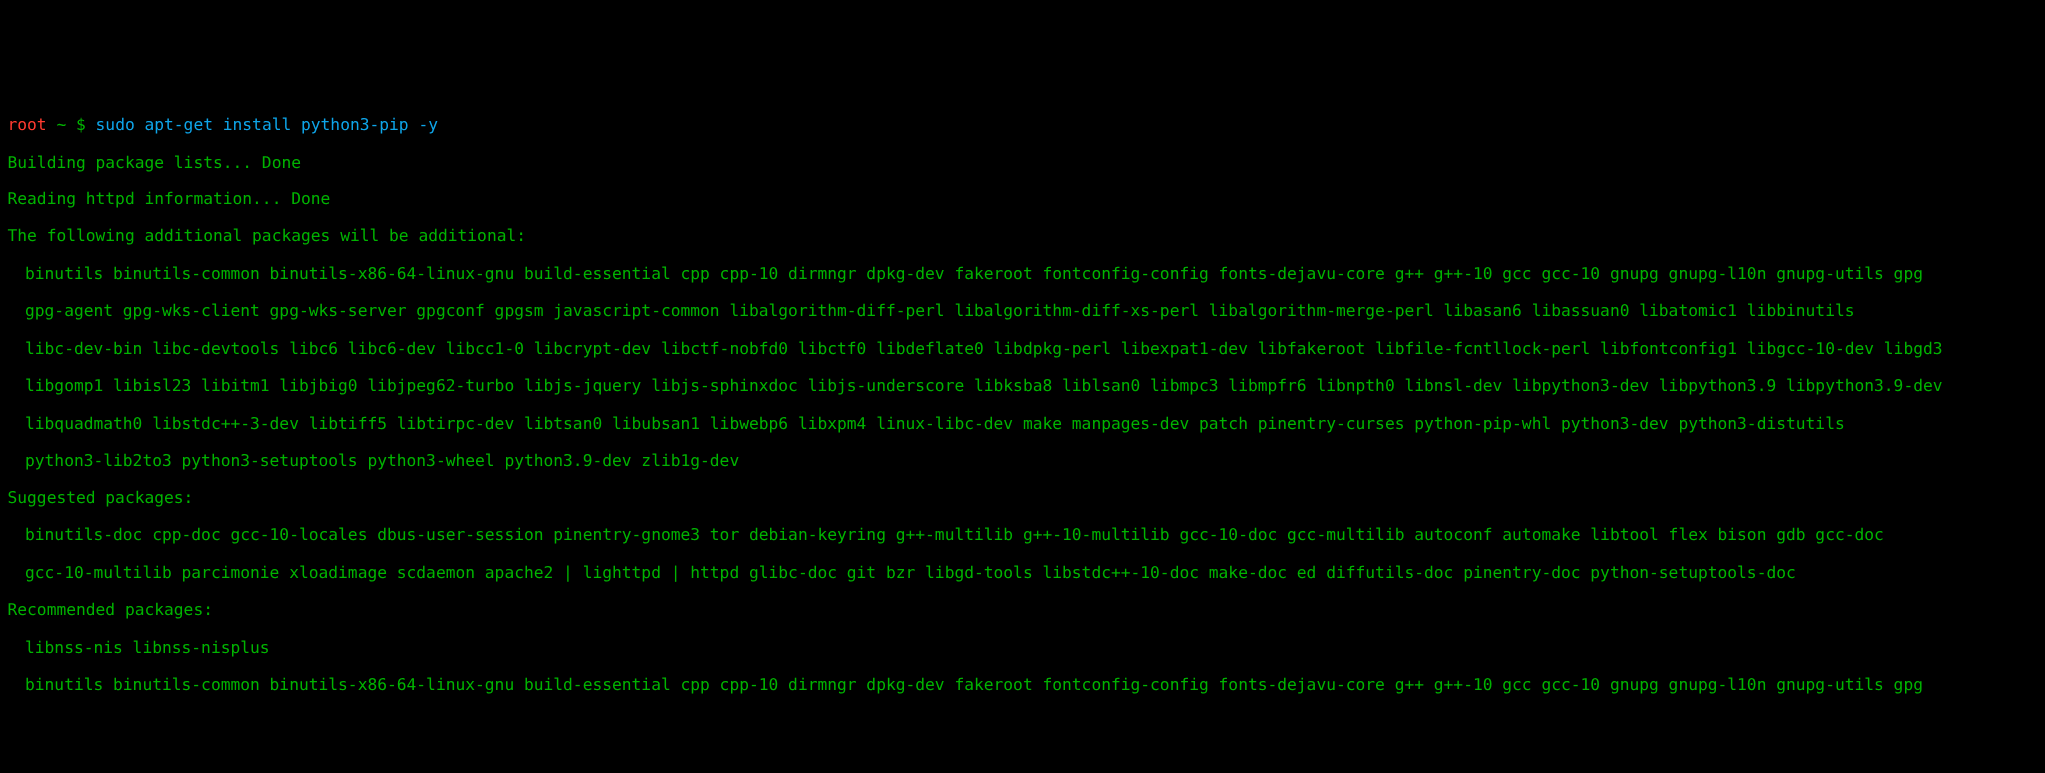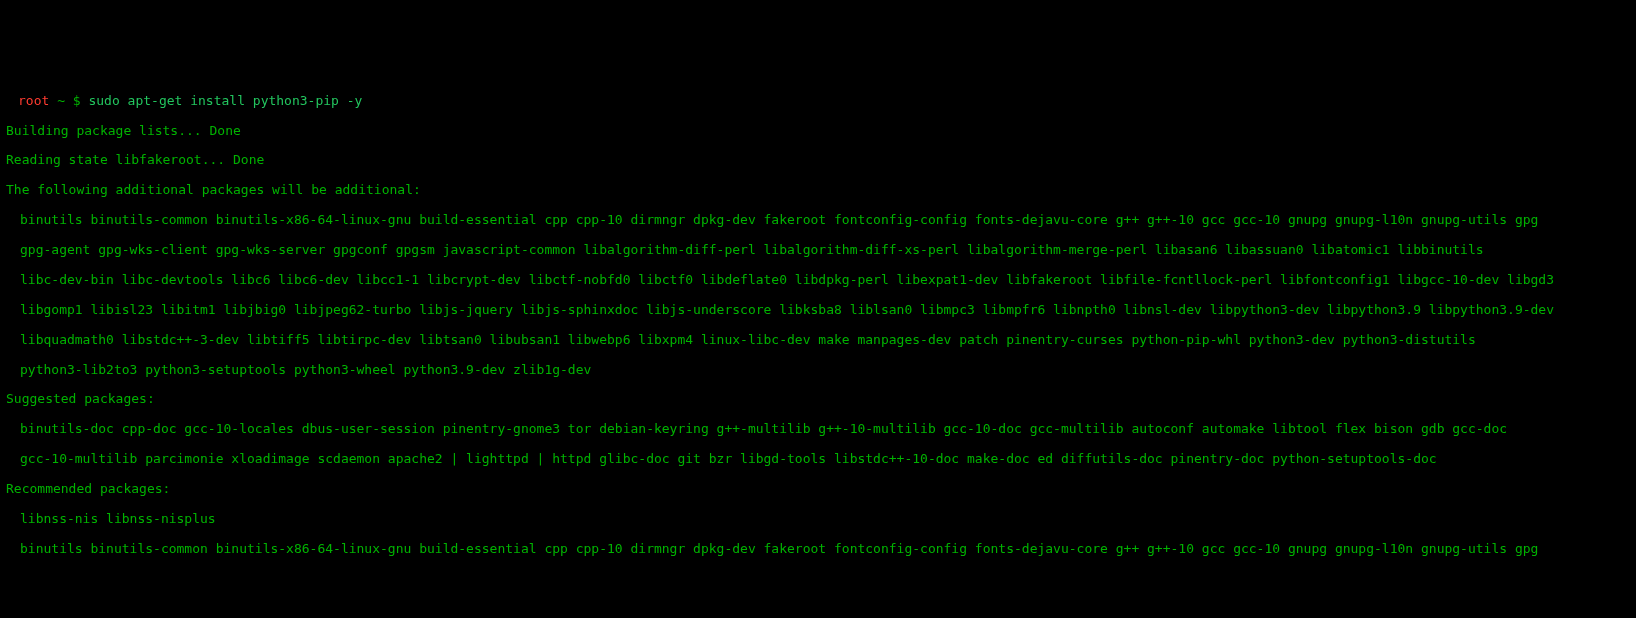--- a/index.html
+++ b/index.html
@@ -11,40 +11,40 @@
     font-size: 13px;
     line-height: 1.15;
     white-space: pre;
     width: 1636px;
     height: 618px;
     overflow: hidden;
   }
   .term {
     padding: 4px 6px;
   }
-  .user { color: #ff3b30; margin-left: 12px; }
+  .user { color: #ff3b30; }
   .tilde { color: #00b300; }
   .dollar { color: #00b300; }
-  .cmd { color: #22c55e; }
+  .cmd { color: #0ea5e9; }
   .line { display: block; }
   .indent { padding-left: 14px; display: block; }
 </style>
 </head>
 <body>
 
 
 
 <div class="term">
 <span class="line"><span class="user">root</span> <span class="tilde">~</span> <span class="dollar">$</span> <span class="cmd">sudo apt-get install python3-pip -y</span></span>
 <span class="line">Building package lists... Done</span>
-<span class="line">Reading state libfakeroot... Done</span>
+<span class="line">Reading httpd information... Done</span>
 <span class="line">The following additional packages will be additional:</span>
 <span class="indent">binutils binutils-common binutils-x86-64-linux-gnu build-essential cpp cpp-10 dirmngr dpkg-dev fakeroot fontconfig-config fonts-dejavu-core g++ g++-10 gcc gcc-10 gnupg gnupg-l10n gnupg-utils gpg</span>
 <span class="indent">gpg-agent gpg-wks-client gpg-wks-server gpgconf gpgsm javascript-common libalgorithm-diff-perl libalgorithm-diff-xs-perl libalgorithm-merge-perl libasan6 libassuan0 libatomic1 libbinutils</span>
-<span class="indent">libc-dev-bin libc-devtools libc6 libc6-dev libcc1-1 libcrypt-dev libctf-nobfd0 libctf0 libdeflate0 libdpkg-perl libexpat1-dev libfakeroot libfile-fcntllock-perl libfontconfig1 libgcc-10-dev libgd3</span>
+<span class="indent">libc-dev-bin libc-devtools libc6 libc6-dev libcc1-0 libcrypt-dev libctf-nobfd0 libctf0 libdeflate0 libdpkg-perl libexpat1-dev libfakeroot libfile-fcntllock-perl libfontconfig1 libgcc-10-dev libgd3</span>
 <span class="indent">libgomp1 libisl23 libitm1 libjbig0 libjpeg62-turbo libjs-jquery libjs-sphinxdoc libjs-underscore libksba8 liblsan0 libmpc3 libmpfr6 libnpth0 libnsl-dev libpython3-dev libpython3.9 libpython3.9-dev</span>
 <span class="indent">libquadmath0 libstdc++-3-dev libtiff5 libtirpc-dev libtsan0 libubsan1 libwebp6 libxpm4 linux-libc-dev make manpages-dev patch pinentry-curses python-pip-whl python3-dev python3-distutils</span>
 <span class="indent">python3-lib2to3 python3-setuptools python3-wheel python3.9-dev zlib1g-dev</span>
 <span class="line">Suggested packages:</span>
 <span class="indent">binutils-doc cpp-doc gcc-10-locales dbus-user-session pinentry-gnome3 tor debian-keyring g++-multilib g++-10-multilib gcc-10-doc gcc-multilib autoconf automake libtool flex bison gdb gcc-doc</span>
 <span class="indent">gcc-10-multilib parcimonie xloadimage scdaemon apache2 | lighttpd | httpd glibc-doc git bzr libgd-tools libstdc++-10-doc make-doc ed diffutils-doc pinentry-doc python-setuptools-doc</span>
 <span class="line">Recommended packages:</span>
 <span class="indent">libnss-nis libnss-nisplus</span>
 <span class="indent">binutils binutils-common binutils-x86-64-linux-gnu build-essential cpp cpp-10 dirmngr dpkg-dev fakeroot fontconfig-config fonts-dejavu-core g++ g++-10 gcc gcc-10 gnupg gnupg-l10n gnupg-utils gpg</span>
 

